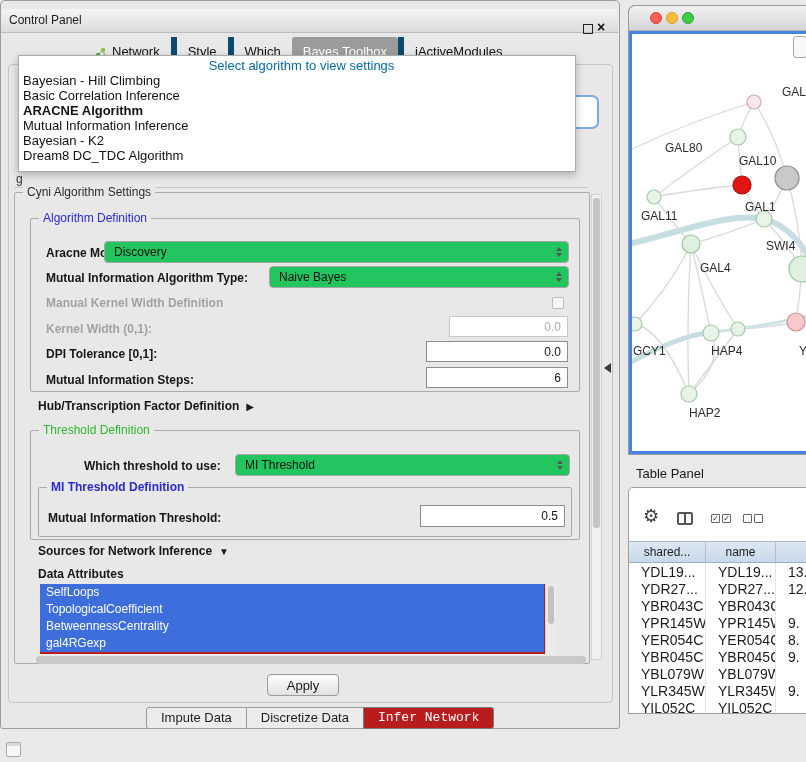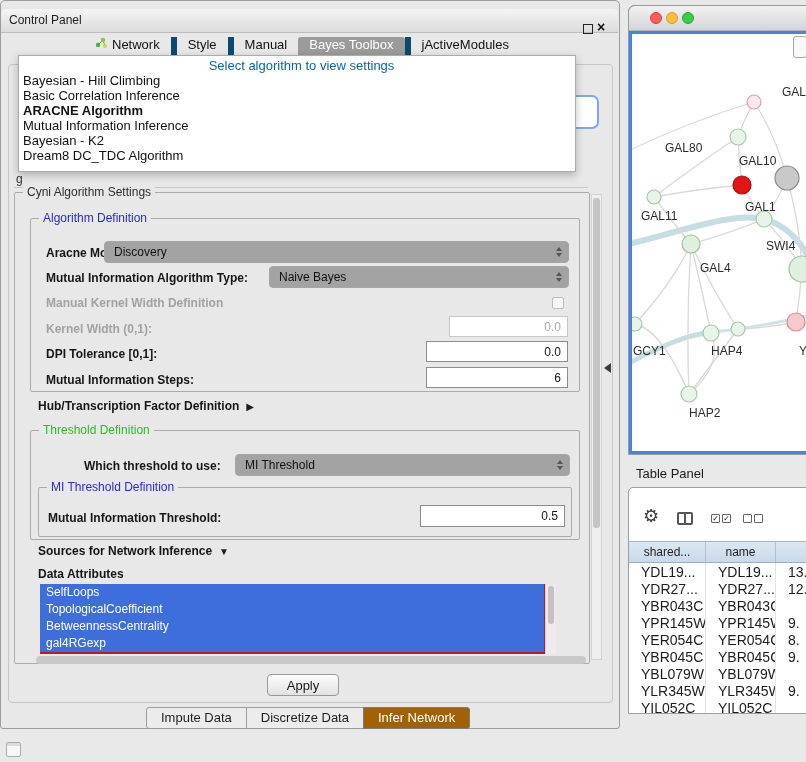--- a/index.html
+++ b/index.html
@@ -12,21 +12,21 @@
          border-radius:5px 5px 3px 3px;width:618px;}
   #cp-titlebar{left:1px;top:9px;width:617px;height:23px;
     background:linear-gradient(#f4f4f4,#dcdcdc);border-bottom:1px solid #bdbdbd;
     border-radius:5px 5px 0 0;}
   #cp-title{position:absolute;left:8px;top:0;line-height:23px;font-size:12px;color:#1c1c1c;}
   #cp-float{position:absolute;left:582px;top:15px;width:8px;height:8px;border:1px solid #222;background:transparent;}
   #cp-close{position:absolute;left:596px;top:11px;font-size:14px;font-weight:bold;color:#111;line-height:14px;}
 
   
   #tabs-row{left:84px;top:37px;height:22px;display:flex;align-items:stretch;}
-  .tab{display:flex;align-items:flex-start;gap:5px;padding:0 11px;font-size:13px;color:#111;white-space:nowrap;}
+  .tab{display:flex;align-items:flex-end;gap:5px;padding:0 11px;font-size:13px;color:#111;white-space:nowrap;}
   .tab + .tab{border-left:6px solid #0c4a6e;}
   .tab.active{background:#9b9b9b;color:#fff;border-radius:3px;border-left:none;}
   .net-icon{display:inline-block;width:12px;height:12px;}
 
   #cp-frame{left:8px;top:64px;width:603px;height:637px;border:1px solid #c6c6c6;border-radius:4px;}
 
   
   #combo-fragment{left:565px;top:95px;width:30px;height:30px;border:2px solid #7fa8e6;
     border-radius:7px;background:#fff;z-index:5;}
 
@@ -43,21 +43,21 @@
   
   .groupbox{border:1px solid #ababab;border-radius:2px;}
   .legend{position:absolute;top:-8px;left:8px;background:#e8e8e8;padding:0 4px;font-size:12px;white-space:nowrap;}
   .legend.dark{color:#2d2d2d;}
   .legend.blue{color:#2a2ad0;}
   .legend.green{color:#2db82d;}
 
   .blbl{font-size:12px;font-weight:bold;color:#161616;white-space:nowrap;}
   .dlbl{font-size:12px;font-weight:bold;color:#a2a2a2;white-space:nowrap;}
 
-  .combo{background:#a3a3a3;border:1px solid #a6a6a6;border-radius:4px;font-size:12px;color:#111;
+  .combo{background:#22c55e;border:1px solid #a6a6a6;border-radius:4px;font-size:12px;color:#111;
     display:flex;align-items:center;padding-left:9px;box-sizing:border-box;}
   .updown{position:absolute;right:6px;top:50%;transform:translateY(-50%);display:flex;
     flex-direction:column;gap:2px;}
   .tri-up{width:0;height:0;border-left:3.5px solid transparent;border-right:3.5px solid transparent;
     border-bottom:4px solid #555;}
   .tri-down{width:0;height:0;border-left:3.5px solid transparent;border-right:3.5px solid transparent;
     border-top:4px solid #555;}
 
   .tfield{background:#fff;border:1px solid #8d8d8d;font-size:12px;color:#141414;display:flex;
     align-items:center;justify-content:flex-end;padding-right:6px;box-sizing:border-box;}
@@ -81,21 +81,21 @@
   #apply-btn{left:267px;top:674px;width:72px;height:22px;background:linear-gradient(#fdfdfd,#e2e2e2);
     border:1px solid #9a9a9a;border-radius:4px;font-size:13px;color:#161616;display:flex;
     align-items:center;justify-content:center;box-sizing:border-box;}
 
   #bottom-tabs{left:146px;top:707px;height:22px;display:flex;}
   .btab{padding:0 14px;line-height:20px;font-size:13px;border:1px solid #9b9b9b;background:#ececec;
     color:#1d1d1d;white-space:nowrap;box-sizing:border-box;}
   .btab + .btab{margin-left:-1px;}
   .btab:first-child{border-radius:3px 0 0 3px;}
   .btab:last-child{border-radius:0 3px 3px 0;}
-  .btab.active{background:#a16207;color:#fff;border-color:#7c7c7c;}
+  .btab.active{background:#b91c1c;color:#fff;border-color:#7c7c7c;font-family:Liberation Mono, monospace;}
 
   #divider-arrow{left:604px;top:363px;width:0;height:0;border-top:5px solid transparent;
     border-bottom:5px solid transparent;border-right:7px solid #3c3c3c;}
 
   
   #net-win{left:628px;top:5px;width:192px;height:450px;background:#e8e8e8;border:1px solid #9a9a9a;
     border-radius:7px 7px 0 0;box-sizing:border-box;}
   #net-titlebar{left:628px;top:5px;width:192px;height:26px;background:linear-gradient(#f2f2f2,#d5d5d5);
     border-radius:7px 7px 0 0;border:1px solid #9a9a9a;border-bottom:1px solid #b3b3b3;box-sizing:border-box;}
   .light{position:absolute;width:12px;height:12px;border-radius:50%;top:12px;box-sizing:border-box;}
@@ -155,21 +155,21 @@
             <circle cx="3" cy="8" r="2.2" fill="#4caf50"></circle>
             <circle cx="8" cy="3" r="2.2" fill="#8bc34a"></circle>
             <circle cx="10" cy="9" r="2" fill="#cddc39"></circle>
           </svg></span>
         <span>Network</span>
       </div>
       <div class="tab">
         <span>Style</span>
       </div>
       <div class="tab">
-        <span>Manual</span>
+        <span>Which</span>
       </div>
       <div class="tab active">
         <span>Bayes Toolbox</span>
       </div>
       <div class="tab">
         <span>jActiveModules</span>
       </div>
     </div>
 
   <div class="abs" id="combo-fragment"></div>
@@ -244,21 +244,21 @@
 
   <span class="abs blbl" style="left:84px;top:459px;">Which threshold to use:</span>
   <div class="abs combo" style="left:235px;top:454px;width:335px;height:22px;">
     <span>MI Threshold</span>
     <span class="updown">
         <span class="tri-up"></span>
         <span class="tri-down"></span>
       </span>
   </div>
 
-  <div class="abs groupbox" style="left:38px;top:487px;width:532px;height:48px;">
+  <div class="abs groupbox" style="left:38px;top:487px;width:532px;height:48px;font-weight:bold;">
     <span class="legend blue">MI Threshold Definition</span>
   </div>
   <span class="abs blbl" style="left:48px;top:511px;">Mutual Information Threshold:</span>
   <div class="abs tfield" style="left:420px;top:505px;width:145px;height:22px;">
     <span>0.5</span>
   </div>
 
   <div class="abs flexrow" style="left:38px;top:544px;">
     <span class="blbl">Sources for Network Inference</span>
     <span class="arrow-glyph">▼</span>

